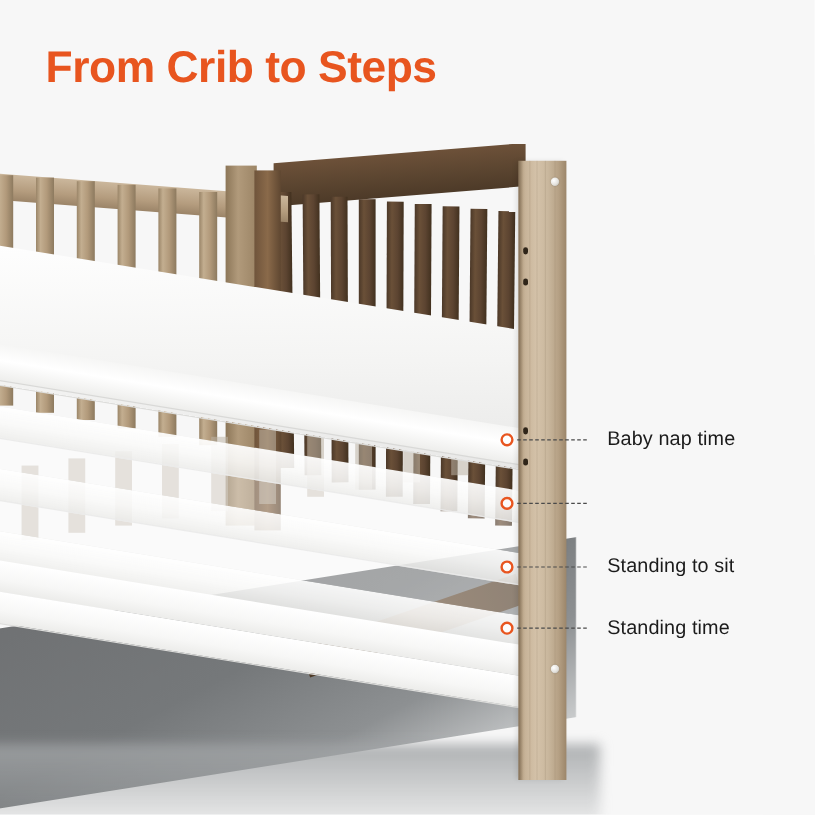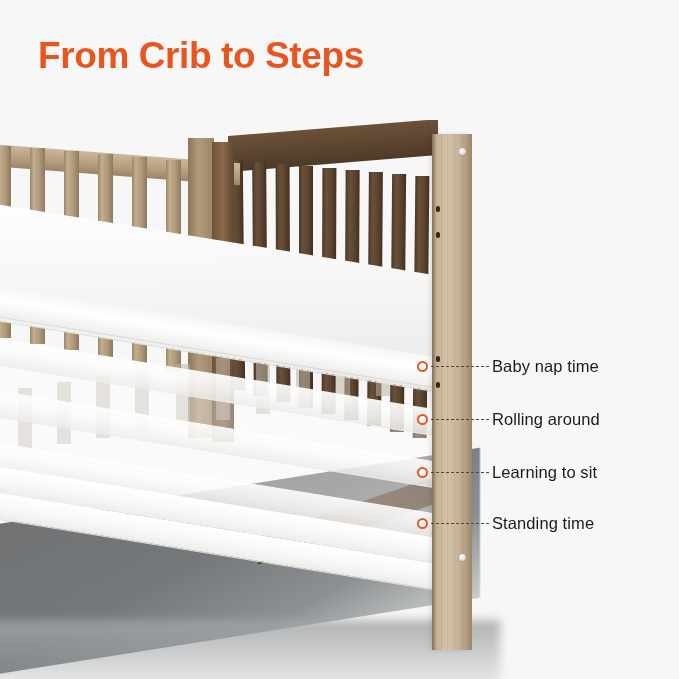--- a/index.html
+++ b/index.html
@@ -270,21 +270,21 @@
     flex: 0 0 auto;
   }
   .leader {
     width: 58px;
     height: 0;
     border-top: 1.6px dashed #4a4a4a;
     margin-left: 3px;
     flex: 0 0 auto;
   }
   .callout-label {
-    margin-left: 3px;
+    margin-left: 17px;
     font-size: 16.5px;
     color: #1b1b1b;
     white-space: nowrap;
     letter-spacing: 0.1px;
   }
 </style>
 </head>
 <body>
 
 <div id="infographic">
@@ -365,27 +365,26 @@
 
   <div class="callout" style="top:356px;">
     <span class="marker"></span>
     <span class="leader"></span>
     <span class="callout-label">Baby nap time</span>
   </div>
 
   <div class="callout" style="top:409px;">
     <span class="marker"></span>
     <span class="leader"></span>
-    <span class="callout-label">Rolling around</span>
   </div>
 
   <div class="callout" style="top:462px;">
     <span class="marker"></span>
     <span class="leader"></span>
-    <span class="callout-label">Learning to sit</span>
+    <span class="callout-label">Standing to sit</span>
   </div>
 
   <div class="callout" style="top:513px;">
     <span class="marker"></span>
     <span class="leader"></span>
     <span class="callout-label">Standing time</span>
   </div>
 
 </div>
 

